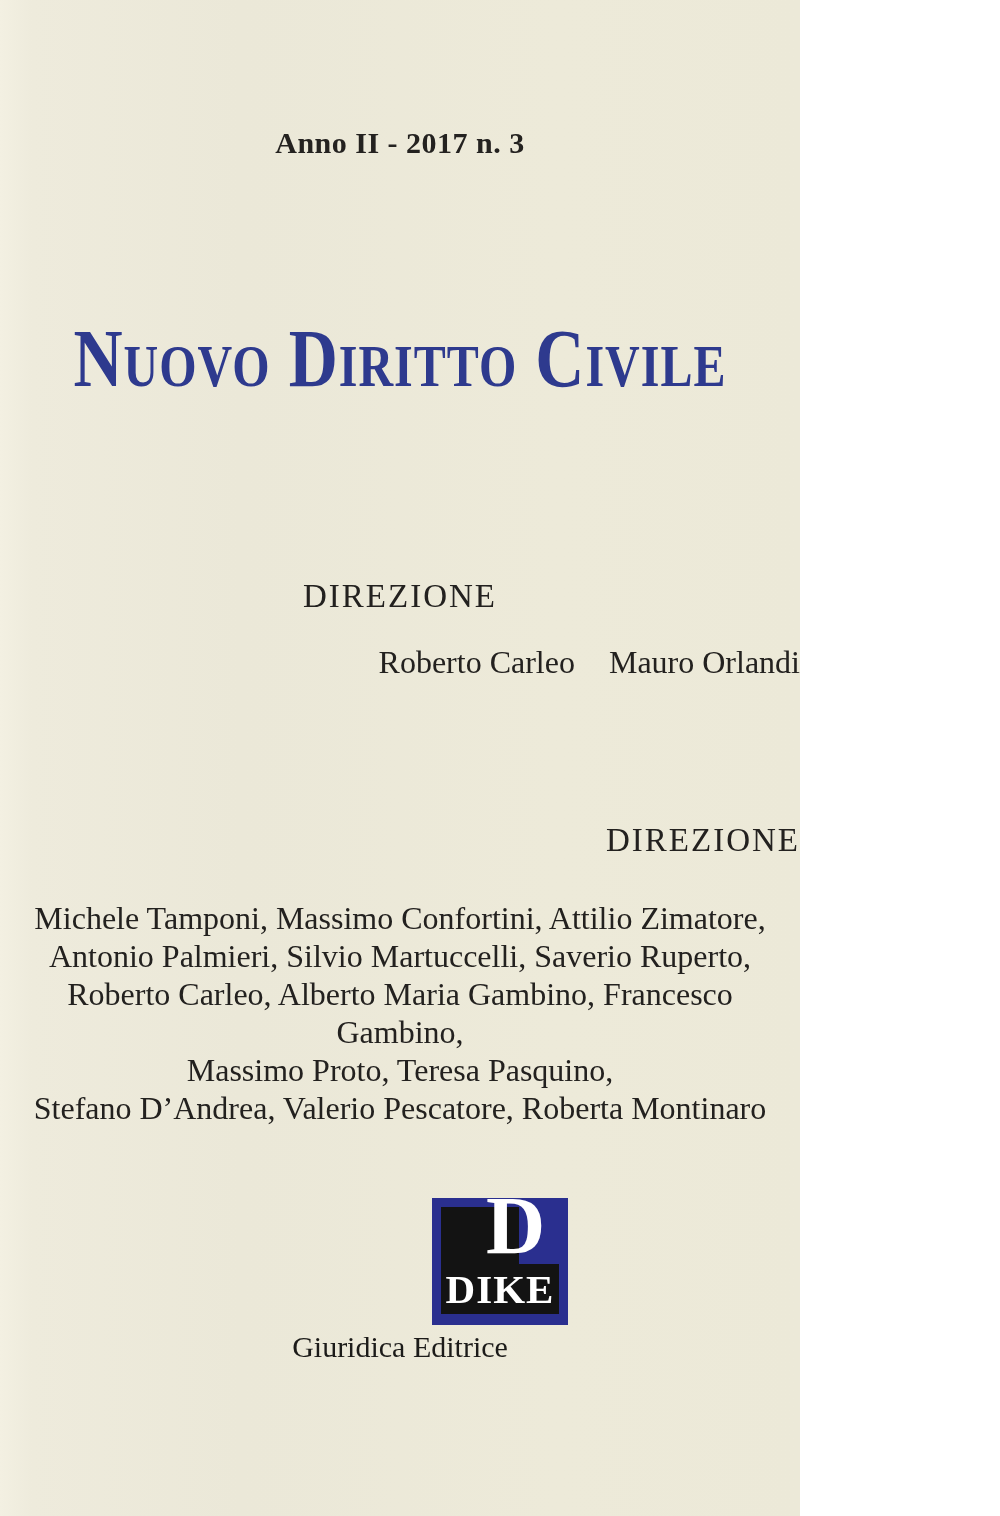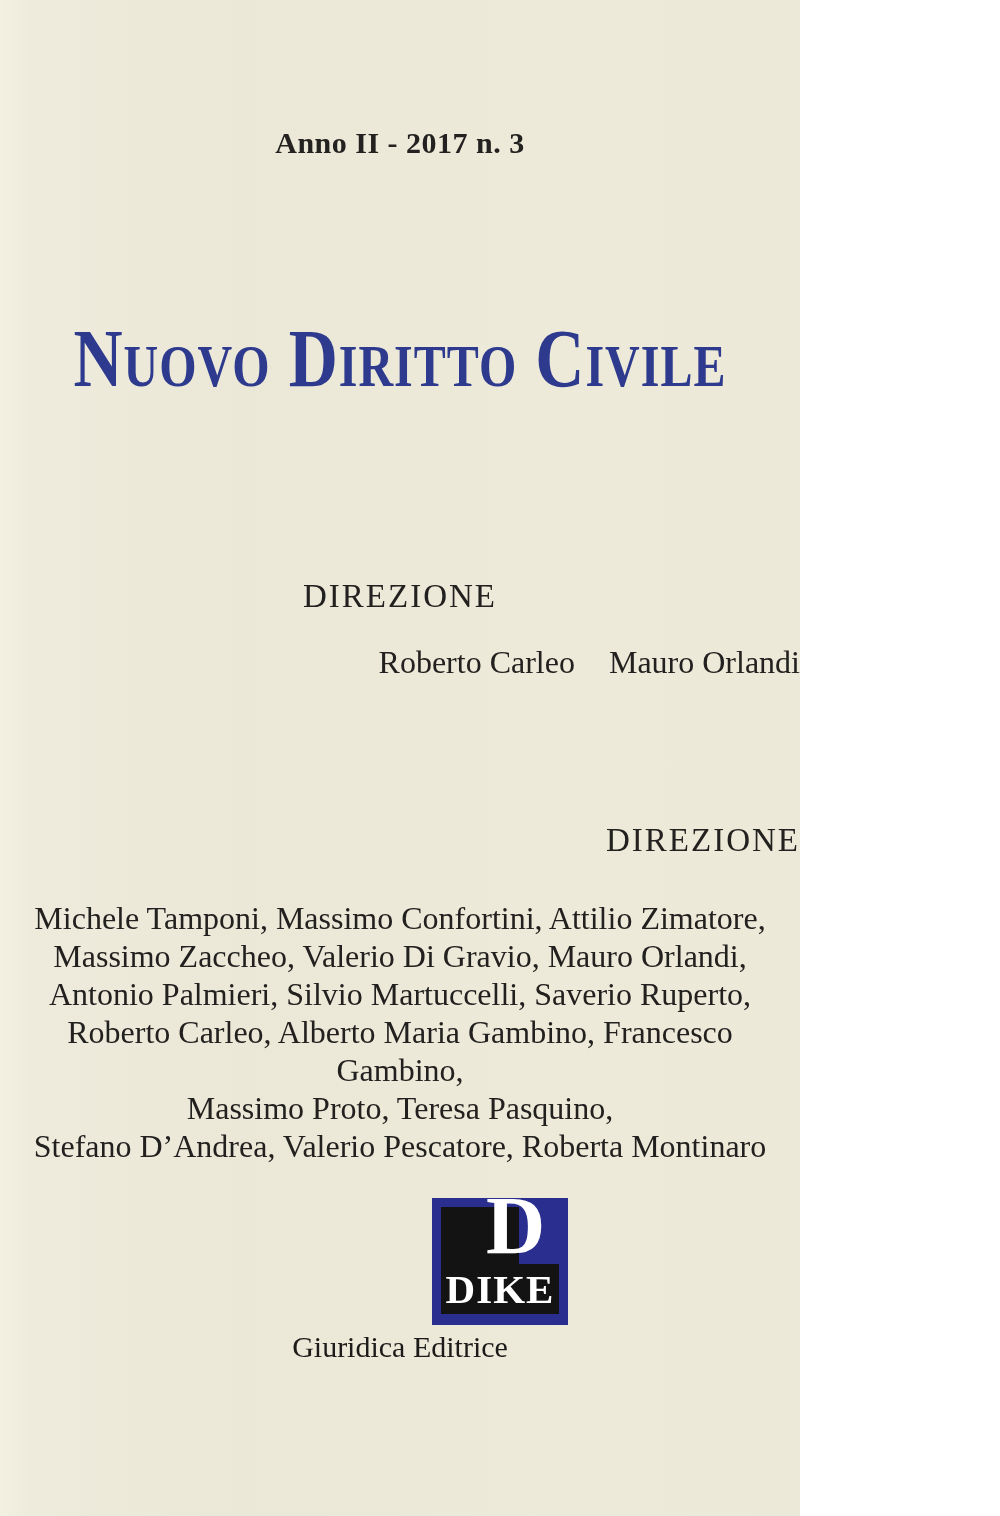--- a/index.html
+++ b/index.html
@@ -143,21 +143,20 @@
 
   <div class="direttori-names">
     <span>Roberto Carleo</span>
     <span>Mauro Orlandi</span>
   </div>
 
   <div class="section-heading direzione-h">DIREZIONE</div>
 
   <div class="direzione-list">
     <div>Michele Tamponi, Massimo Confortini, Attilio Zimatore,</div>
-    <div>Massimo Zaccheo, Valerio Di Gravio, Mauro Orlandi,</div>
     <div>Antonio Palmieri, Silvio Martuccelli, Saverio Ruperto,</div>
     <div>Roberto Carleo, Alberto Maria Gambino, Francesco Gambino,</div>
     <div>Massimo Proto, Teresa Pasquino,</div>
     <div>Stefano D’Andrea, Valerio Pescatore, Roberta Montinaro</div>
   </div>
 
   <div class="logo">
     <div class="logo-black"></div>
     <div class="logo-bluepatch"></div>
     <div class="logo-d">D</div>

